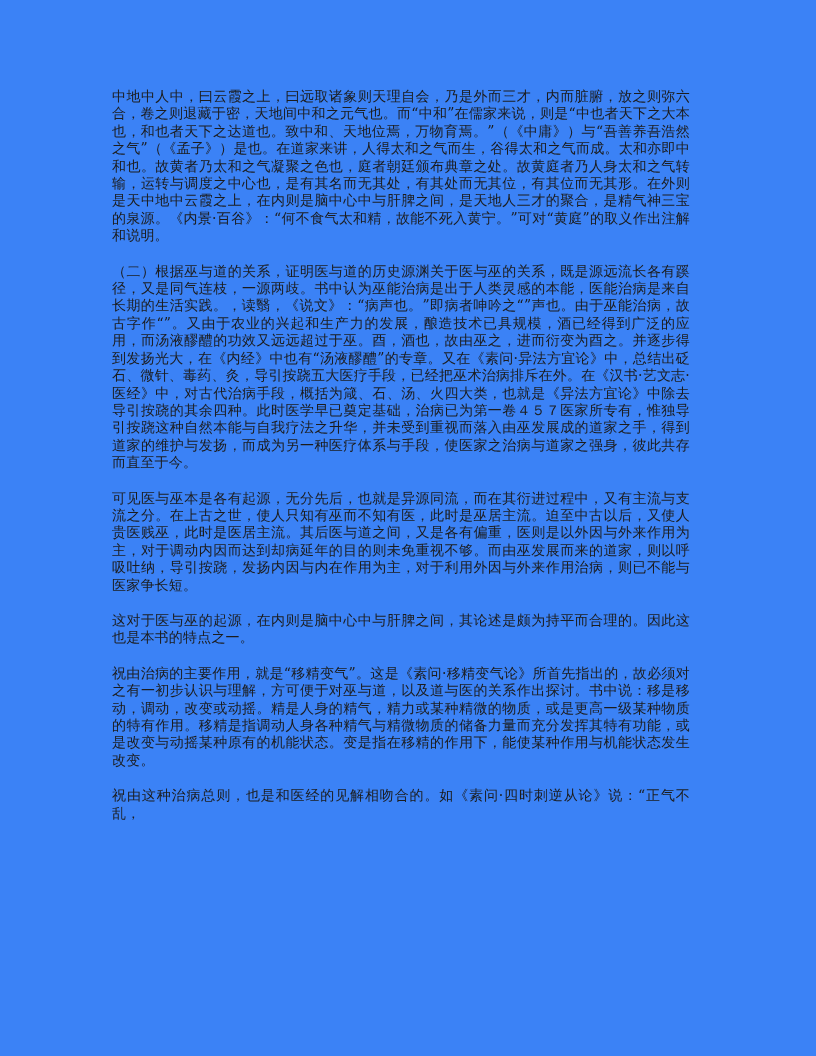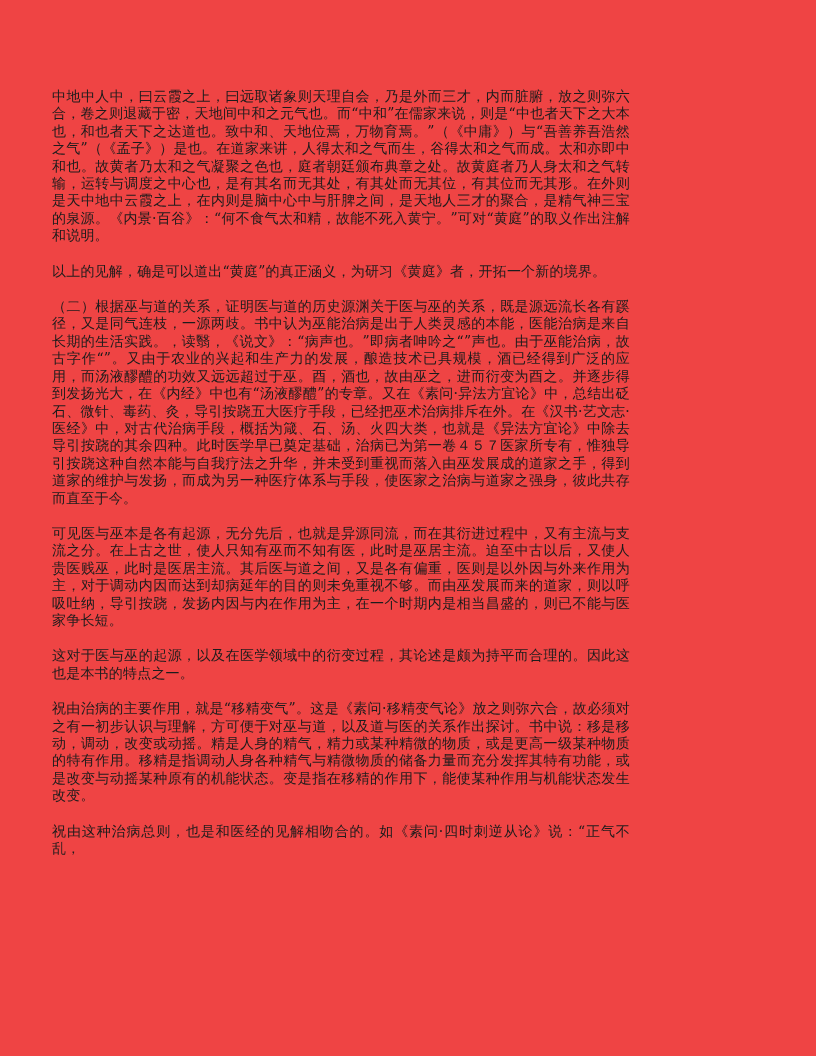--- a/index.html
+++ b/index.html
@@ -11,22 +11,22 @@
     width: 816px;
     height: 1056px;
     overflow: hidden;
     font-family: "DejaVu Serif", "Liberation Serif", serif;
     color: #1c1c1c;
   }
   .page {
     box-sizing: border-box;
     width: 816px;
     height: 1056px;
-    padding: 88px 118px 60px 52px;
-    background: #ef4444;
+    padding: 88px 118px 60px 112px;
+    background: #3b82f6;
   }
   .text-column {
     width: 578px;
   }
   .para {
     margin: 0 0 18px 0;
     font-size: 14px;
     line-height: 17.4px;
     text-align: justify;
     text-justify: inter-ideograph;
@@ -36,20 +36,19 @@
   .para:last-child {
     margin-bottom: 10px;
   }
 </style>
 </head>
 <body>
 
 <div class="page">
   <div class="text-column">
     <p class="para">中地中人中，曰云霞之上，曰远取诸象则天理自会，乃是外而三才，内而脏腑，放之则弥六合，卷之则退藏于密，天地间中和之元气也。而“中和”在儒家来说，则是“中也者天下之大本也，和也者天下之达道也。致中和、天地位焉，万物育焉。”（《中庸》）与“吾善养吾浩然之气”（《孟子》）是也。在道家来讲，人得太和之气而生，谷得太和之气而成。太和亦即中和也。故黄者乃太和之气凝聚之色也，庭者朝廷颁布典章之处。故黄庭者乃人身太和之气转输，运转与调度之中心也，是有其名而无其处，有其处而无其位，有其位而无其形。在外则是天中地中云霞之上，在内则是脑中心中与肝脾之间，是天地人三才的聚合，是精气神三宝的泉源。《内景·百谷》：“何不食气太和精，故能不死入黄宁。”可对“黄庭”的取义作出注解和说明。</p>
-    <p class="para">以上的见解，确是可以道出“黄庭”的真正涵义，为研习《黄庭》者，开拓一个新的境界。</p>
     <p class="para">（二）根据巫与道的关系，证明医与道的历史源渊关于医与巫的关系，既是源远流长各有蹊径，又是同气连枝，一源两歧。书中认为巫能治病是出于人类灵感的本能，医能治病是来自长期的生活实践。，读翳，《说文》：“病声也。”即病者呻吟之“”声也。由于巫能治病，故古字作“”。又由于农业的兴起和生产力的发展，酿造技术已具规模，酒已经得到广泛的应用，而汤液醪醴的功效又远远超过于巫。酉，酒也，故由巫之，进而衍变为酉之。并逐步得到发扬光大，在《内经》中也有“汤液醪醴”的专章。又在《素问·异法方宜论》中，总结出砭石、微针、毒药、灸，导引按跷五大医疗手段，已经把巫术治病排斥在外。在《汉书·艺文志·医经》中，对古代治病手段，概括为箴、石、汤、火四大类，也就是《异法方宜论》中除去导引按跷的其余四种。此时医学早已奠定基础，治病已为第一卷４５７医家所专有，惟独导引按跷这种自然本能与自我疗法之升华，并未受到重视而落入由巫发展成的道家之手，得到道家的维护与发扬，而成为另一种医疗体系与手段，使医家之治病与道家之强身，彼此共存而直至于今。</p>
-    <p class="para">可见医与巫本是各有起源，无分先后，也就是异源同流，而在其衍进过程中，又有主流与支流之分。在上古之世，使人只知有巫而不知有医，此时是巫居主流。迫至中古以后，又使人贵医贱巫，此时是医居主流。其后医与道之间，又是各有偏重，医则是以外因与外来作用为主，对于调动内因而达到却病延年的目的则未免重视不够。而由巫发展而来的道家，则以呼吸吐纳，导引按跷，发扬内因与内在作用为主，在一个时期内是相当昌盛的，则已不能与医家争长短。</p>
-    <p class="para">这对于医与巫的起源，以及在医学领域中的衍变过程，其论述是颇为持平而合理的。因此这也是本书的特点之一。</p>
-    <p class="para">祝由治病的主要作用，就是“移精变气”。这是《素问·移精变气论》放之则弥六合，故必须对之有一初步认识与理解，方可便于对巫与道，以及道与医的关系作出探讨。书中说：移是移动，调动，改变或动摇。精是人身的精气，精力或某种精微的物质，或是更高一级某种物质的特有作用。移精是指调动人身各种精气与精微物质的储备力量而充分发挥其特有功能，或是改变与动摇某种原有的机能状态。变是指在移精的作用下，能使某种作用与机能状态发生改变。</p>
+    <p class="para">可见医与巫本是各有起源，无分先后，也就是异源同流，而在其衍进过程中，又有主流与支流之分。在上古之世，使人只知有巫而不知有医，此时是巫居主流。迫至中古以后，又使人贵医贱巫，此时是医居主流。其后医与道之间，又是各有偏重，医则是以外因与外来作用为主，对于调动内因而达到却病延年的目的则未免重视不够。而由巫发展而来的道家，则以呼吸吐纳，导引按跷，发扬内因与内在作用为主，对于利用外因与外来作用治病，则已不能与医家争长短。</p>
+    <p class="para">这对于医与巫的起源，在内则是脑中心中与肝脾之间，其论述是颇为持平而合理的。因此这也是本书的特点之一。</p>
+    <p class="para">祝由治病的主要作用，就是“移精变气”。这是《素问·移精变气论》所首先指出的，故必须对之有一初步认识与理解，方可便于对巫与道，以及道与医的关系作出探讨。书中说：移是移动，调动，改变或动摇。精是人身的精气，精力或某种精微的物质，或是更高一级某种物质的特有作用。移精是指调动人身各种精气与精微物质的储备力量而充分发挥其特有功能，或是改变与动摇某种原有的机能状态。变是指在移精的作用下，能使某种作用与机能状态发生改变。</p>
     <p class="para">祝由这种治病总则，也是和医经的见解相吻合的。如《素问·四时刺逆从论》说：“正气不乱，</p>
   </div>
 </div>
 
 </body></html>

